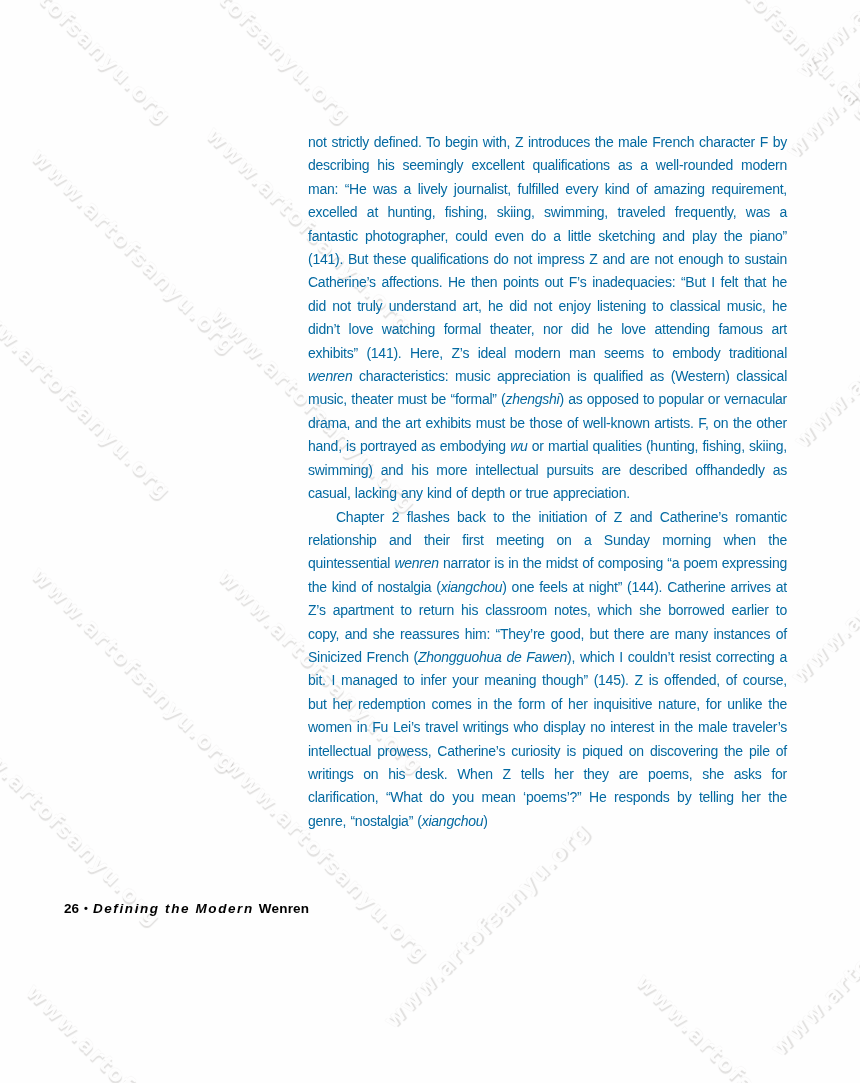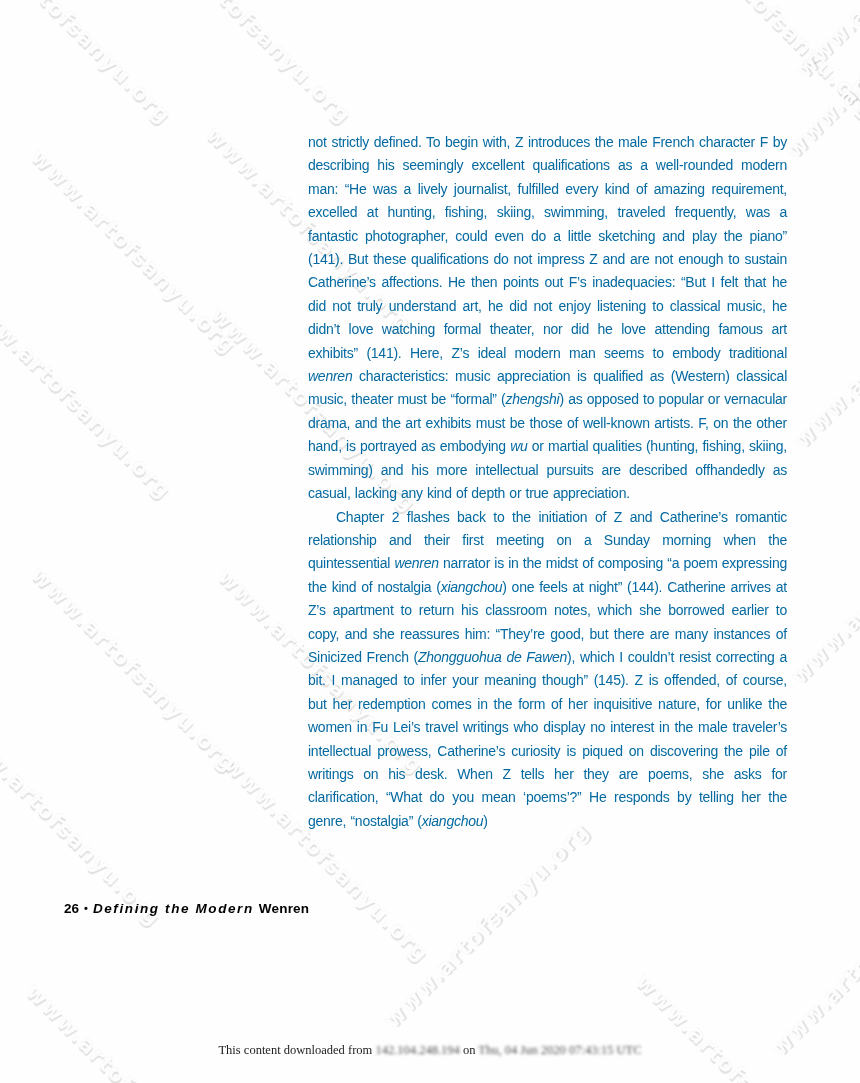--- a/index.html
+++ b/index.html
@@ -98,20 +98,15 @@
     </div>
 
   <div class="body-text">
       <p><span>not strictly defined. To begin with, Z introduces the male French character F by describing his seemingly excellent qualifications as a well-rounded modern man: “He was a lively journalist, fulfilled every kind of amazing requirement, excelled at hunting, fishing, skiing, swimming, traveled frequently, was a fantastic photographer, could even do a little sketching and play the piano” (141). But these qualifications do not impress Z and are not enough to sustain Catherine’s affections. He then points out F’s inadequacies: “But I felt that he did not truly understand art, he did not enjoy listening to classical music, he didn’t love watching formal theater, nor did he love attending famous art exhibits” (141). Here, Z’s ideal modern man seems to embody traditional </span><em>wenren</em><span> characteristics: music appreciation is qualified as (Western) classical music, theater must be “formal” (</span><em>zhengshi</em><span>) as opposed to popular or vernacular drama, and the art exhibits must be those of well-known artists. F, on the other hand, is portrayed as embodying </span><em>wu</em><span> or martial qualities (hunting, fishing, skiing, swimming) and his more intellectual pursuits are described offhandedly as casual, lacking any kind of depth or true appreciation.</span></p>
       <p class="indent"><span>Chapter 2 flashes back to the initiation of Z and Catherine’s romantic relationship and their first meeting on a Sunday morning when the quintessential </span><em>wenren</em><span> narrator is in the midst of composing “a poem expressing the kind of nostalgia (</span><em>xiangchou</em><span>) one feels at night” (144). Catherine arrives at Z’s apartment to return his classroom notes, which she borrowed earlier to copy, and she reassures him: “They’re good, but there are many instances of Sinicized French (</span><em>Zhongguohua de Fawen</em><span>), which I couldn’t resist correcting a bit. I managed to infer your meaning though” (145). Z is offended, of course, but her redemption comes in the form of her inquisitive nature, for unlike the women in Fu Lei’s travel writings who display no interest in the male traveler’s intellectual prowess, Catherine’s curiosity is piqued on discovering the pile of writings on his desk. When Z tells her they are poems, she asks for clarification, “What do you mean ‘poems’?” He responds by telling her the genre, “nostalgia” (</span><em>xiangchou</em><span>)</span></p>
     </div>
 
   <div class="page-footer"><span>26</span><span class="sep">•</span><span class="it">Defining the Modern</span><span class="term">Wenren</span></div>
 
   <div class="jstor">
-    <div><span>This content downloaded from</span>
-      <span class="blurred">142.104.248.194</span>
-      <span>on</span>
-      <span class="blurred">Thu, 04 Jun 2020 07:43:15 UTC</span>
-    </div>
   </div>
 
 </div>
 
 </body></html>

